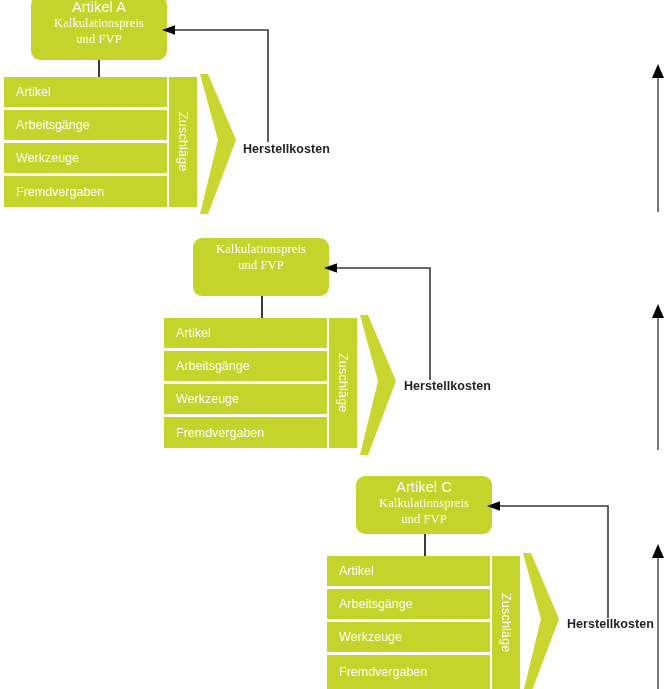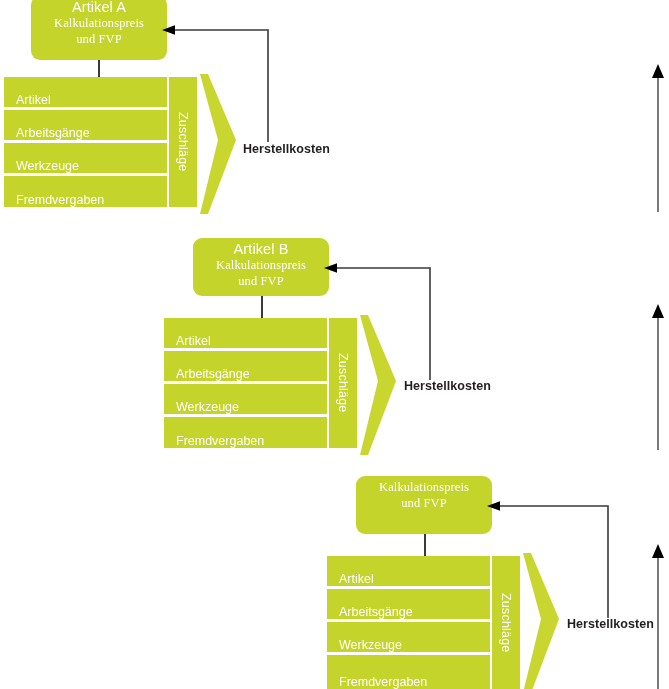--- a/index.html
+++ b/index.html
@@ -68,21 +68,21 @@
   }
   .tbl-row {
     position: absolute;
     left: 0;
     background: #c4d42b;
     color: #ffffff;
     font-size: 12.5px;
     box-sizing: border-box;
     padding-left: 12px;
     display: flex;
-    align-items: flex-end;
+    align-items: center;
   }
 
   
   .zuschlaege {
     position: absolute;
     background: #c4d42b;
     color: #ffffff;
     font-size: 12.5px;
     display: flex;
     align-items: center;
@@ -171,21 +171,20 @@
     <svg class="vert-arrow" style="left:650px; top:64px;" width="16" height="148" viewBox="0 0 16 148">
       <path d="M 8 12 L 8 148" fill="none" stroke="#6b6b6b" stroke-width="1.8"></path>
       <path d="M 8 0 L 14 14 L 2 14 Z" fill="#000000"></path>
     </svg>
 
   </div>
 
   <div class="group">
 
     <div class="header-box" style="left:193px; top:238px; width:136px; height:58px;">
-      <span class="header-title">Artikel B</span>
       <span class="header-sub">Kalkulationspreis</span>
       <span class="header-sub">und FVP</span>
     </div>
 
     <div class="stem" style="left:261px; top:296px; height:22px;"></div>
 
     <div class="tbl" style="left:164px; top:318px; width:163px; height:130px;">
       <div class="tbl-row" style="top:0px;  width:163px; height:30px;">
         <span>Artikel</span>
       </div>
@@ -218,20 +217,21 @@
     <svg class="vert-arrow" style="left:650px; top:304px;" width="16" height="146" viewBox="0 0 16 146">
       <path d="M 8 12 L 8 146" fill="none" stroke="#6b6b6b" stroke-width="1.8"></path>
       <path d="M 8 0 L 14 14 L 2 14 Z" fill="#000000"></path>
     </svg>
 
   </div>
 
   <div class="group">
 
     <div class="header-box" style="left:356px; top:476px; width:136px; height:58px;">
+      <span class="header-title">Artikel C</span>
       <span class="header-sub">Kalkulationspreis</span>
       <span class="header-sub">und FVP</span>
     </div>
 
     <div class="stem" style="left:424px; top:534px; height:22px;"></div>
 
     <div class="tbl" style="left:327px; top:556px; width:163px; height:133px;">
       <div class="tbl-row" style="top:0px;   width:163px; height:30px;">
         <span>Artikel</span>
       </div>

